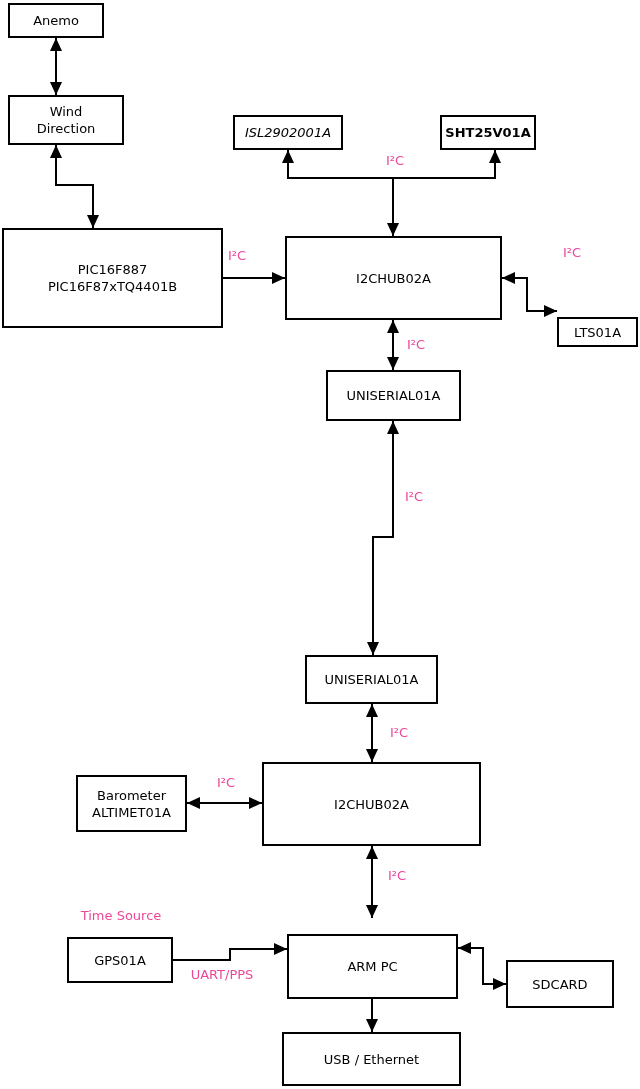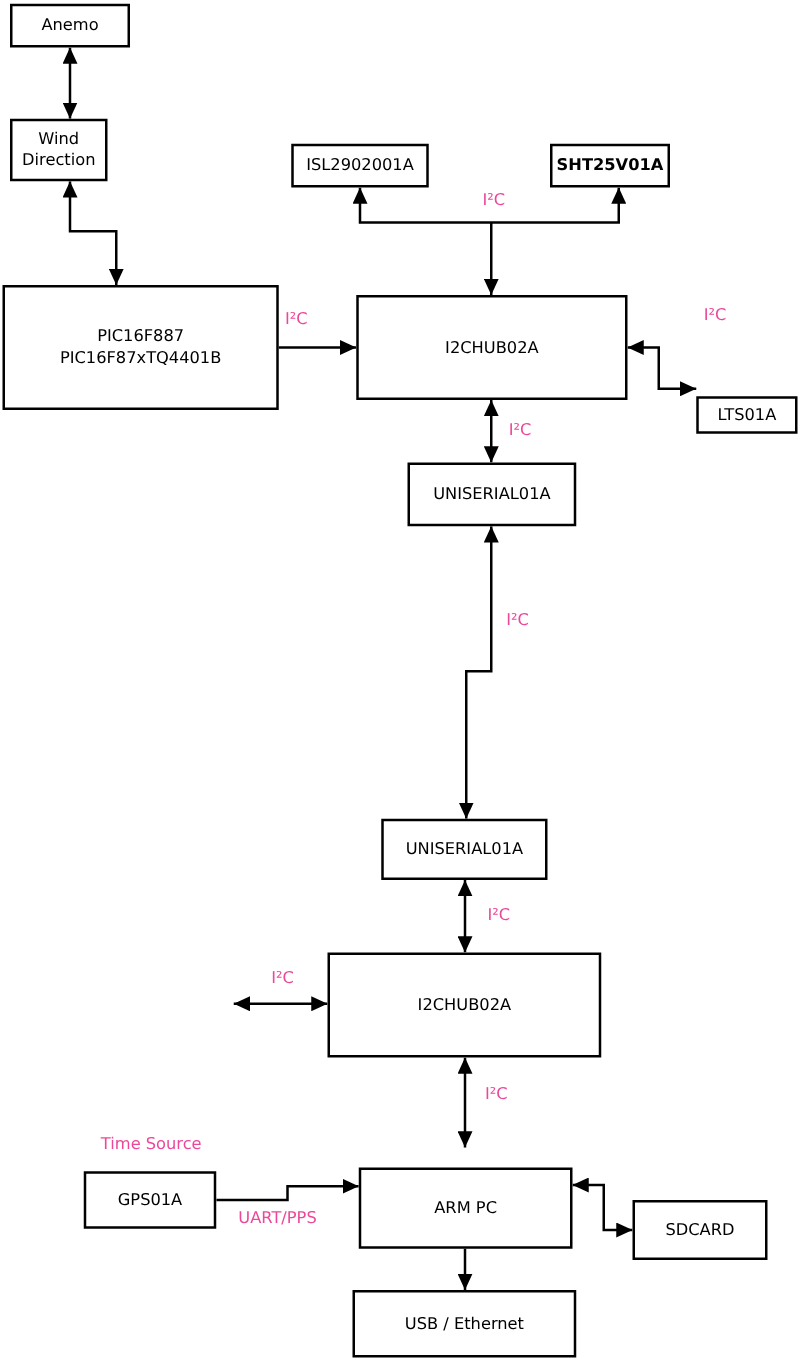--- a/index.html
+++ b/index.html
@@ -73,31 +73,31 @@
       <path d="M173,960 L230,960 L230,949 L287,949" marker-end="url(#ah)"></path>
       <path d="M458,948 L483,948 L483,984 L506,984" marker-start="url(#ah)" marker-end="url(#ah)"></path>
       <path d="M372,983 L372,1032" marker-start="url(#ah)" marker-end="url(#ah)"></path>
     </g>
   </svg>
 
   <div class="node" style="left:8px;   top:3px;    width:96px;  height:35px;">
     <span>Anemo</span>
   </div>
 
-  <div class="node" style="left:8px;   top:95px;   width:78px;  height:50px;">
+  <div class="node" style="left:8px;   top:95px;   width:116px;  height:50px;">
     <span>Wind</span>
     <span>Direction</span>
   </div>
 
   <div class="node" style="left:2px;   top:228px;  width:221px; height:100px;">
     <span>PIC16F887</span>
     <span>PIC16F87xTQ4401B</span>
   </div>
 
-  <div class="node" style="left:233px; top:115px;  width:110px; height:35px;">
+  <div class="node" style="left:233px; top:115px;  width:110px; height:35px;font-style:italic;">
     <span>ISL2902001A</span>
   </div>
 
   <div class="node" style="left:440px; top:115px;  width:96px; height:35px;font-weight:bold;">
     <span>SHT25V01A</span>
   </div>
 
   <div class="node" style="left:285px; top:236px;  width:217px; height:84px;">
     <span>I2CHUB02A</span>
   </div>
@@ -107,20 +107,24 @@
   </div>
 
   <div class="node" style="left:326px; top:370px;  width:135px; height:51px;">
     <span>UNISERIAL01A</span>
   </div>
 
   <div class="node" style="left:305px; top:655px;  width:133px; height:49px;">
     <span>UNISERIAL01A</span>
   </div>
 
+  <div class="node" style="left:76px;  top:775px;  width:111px; height:57px;">
+    <span>Barometer</span>
+    <span>ALTIMET01A</span>
+  </div>
 
   <div class="node" style="left:262px; top:762px;  width:219px; height:84px;">
     <span>I2CHUB02A</span>
   </div>
 
   <div class="node" style="left:67px;  top:937px;  width:106px; height:46px;">
     <span>GPS01A</span>
   </div>
 
   <div class="node" style="left:287px; top:918px;  width:171px; height:65px;margin-top:16px;">

